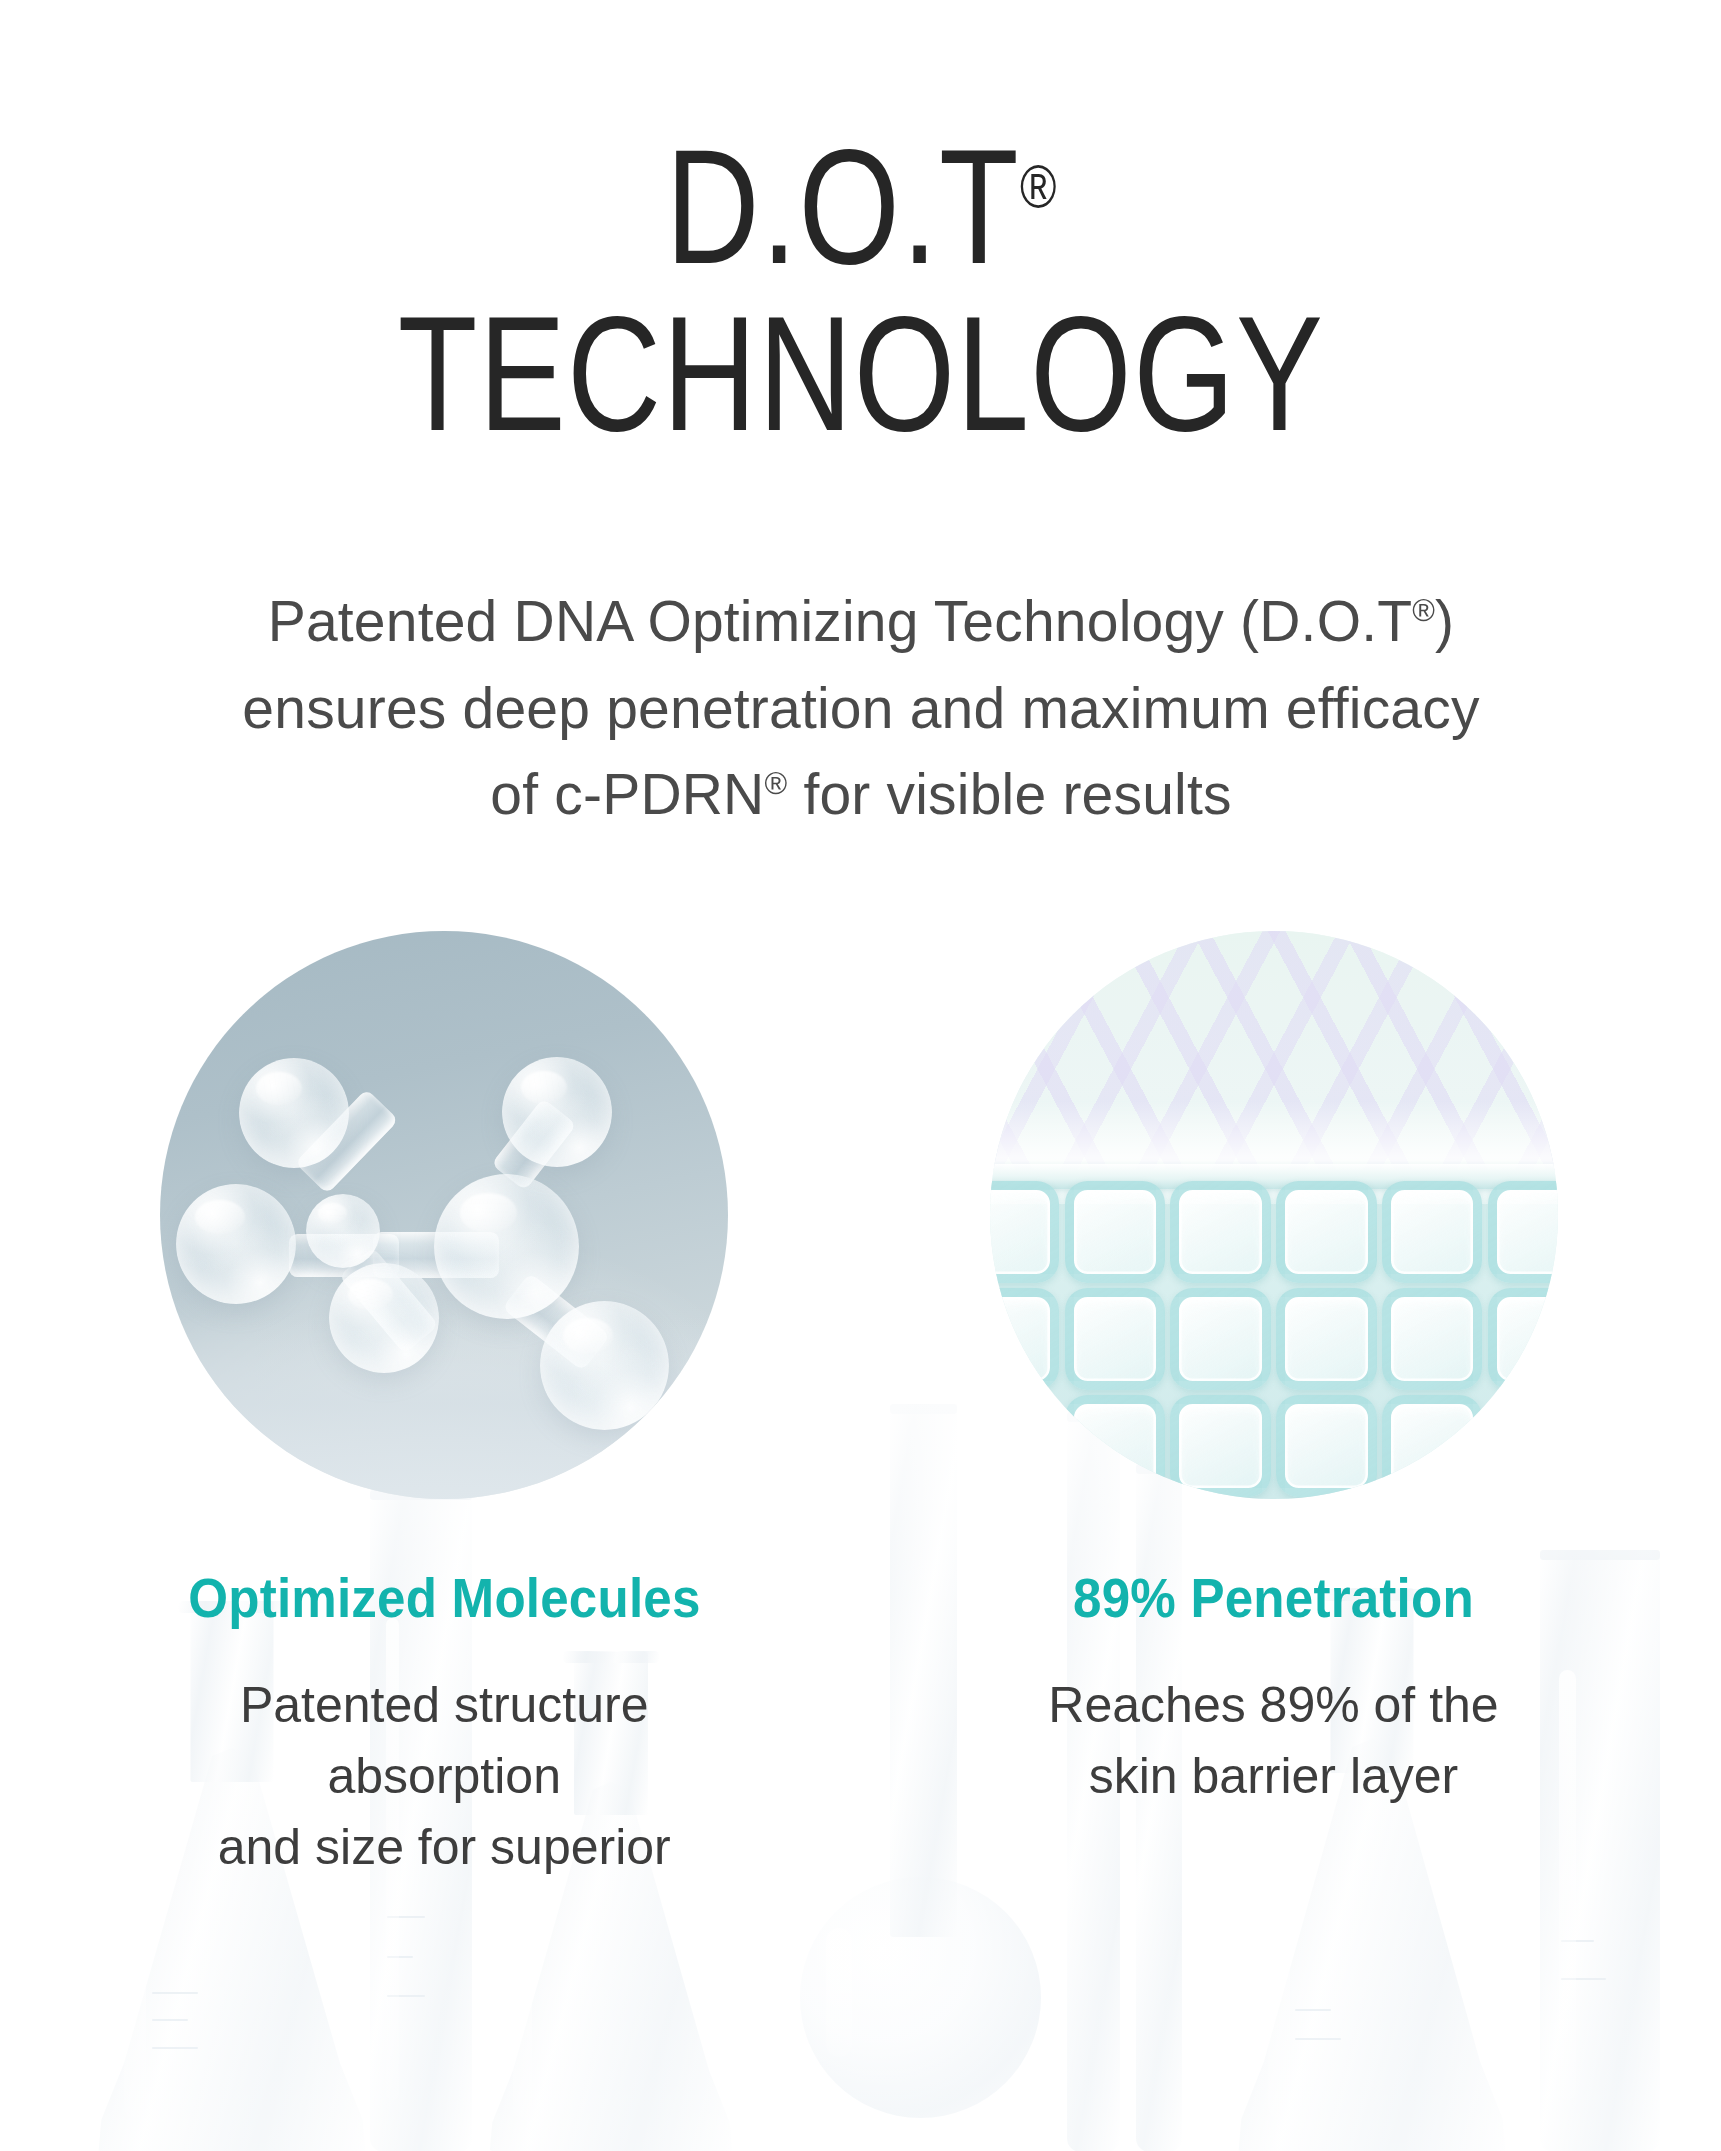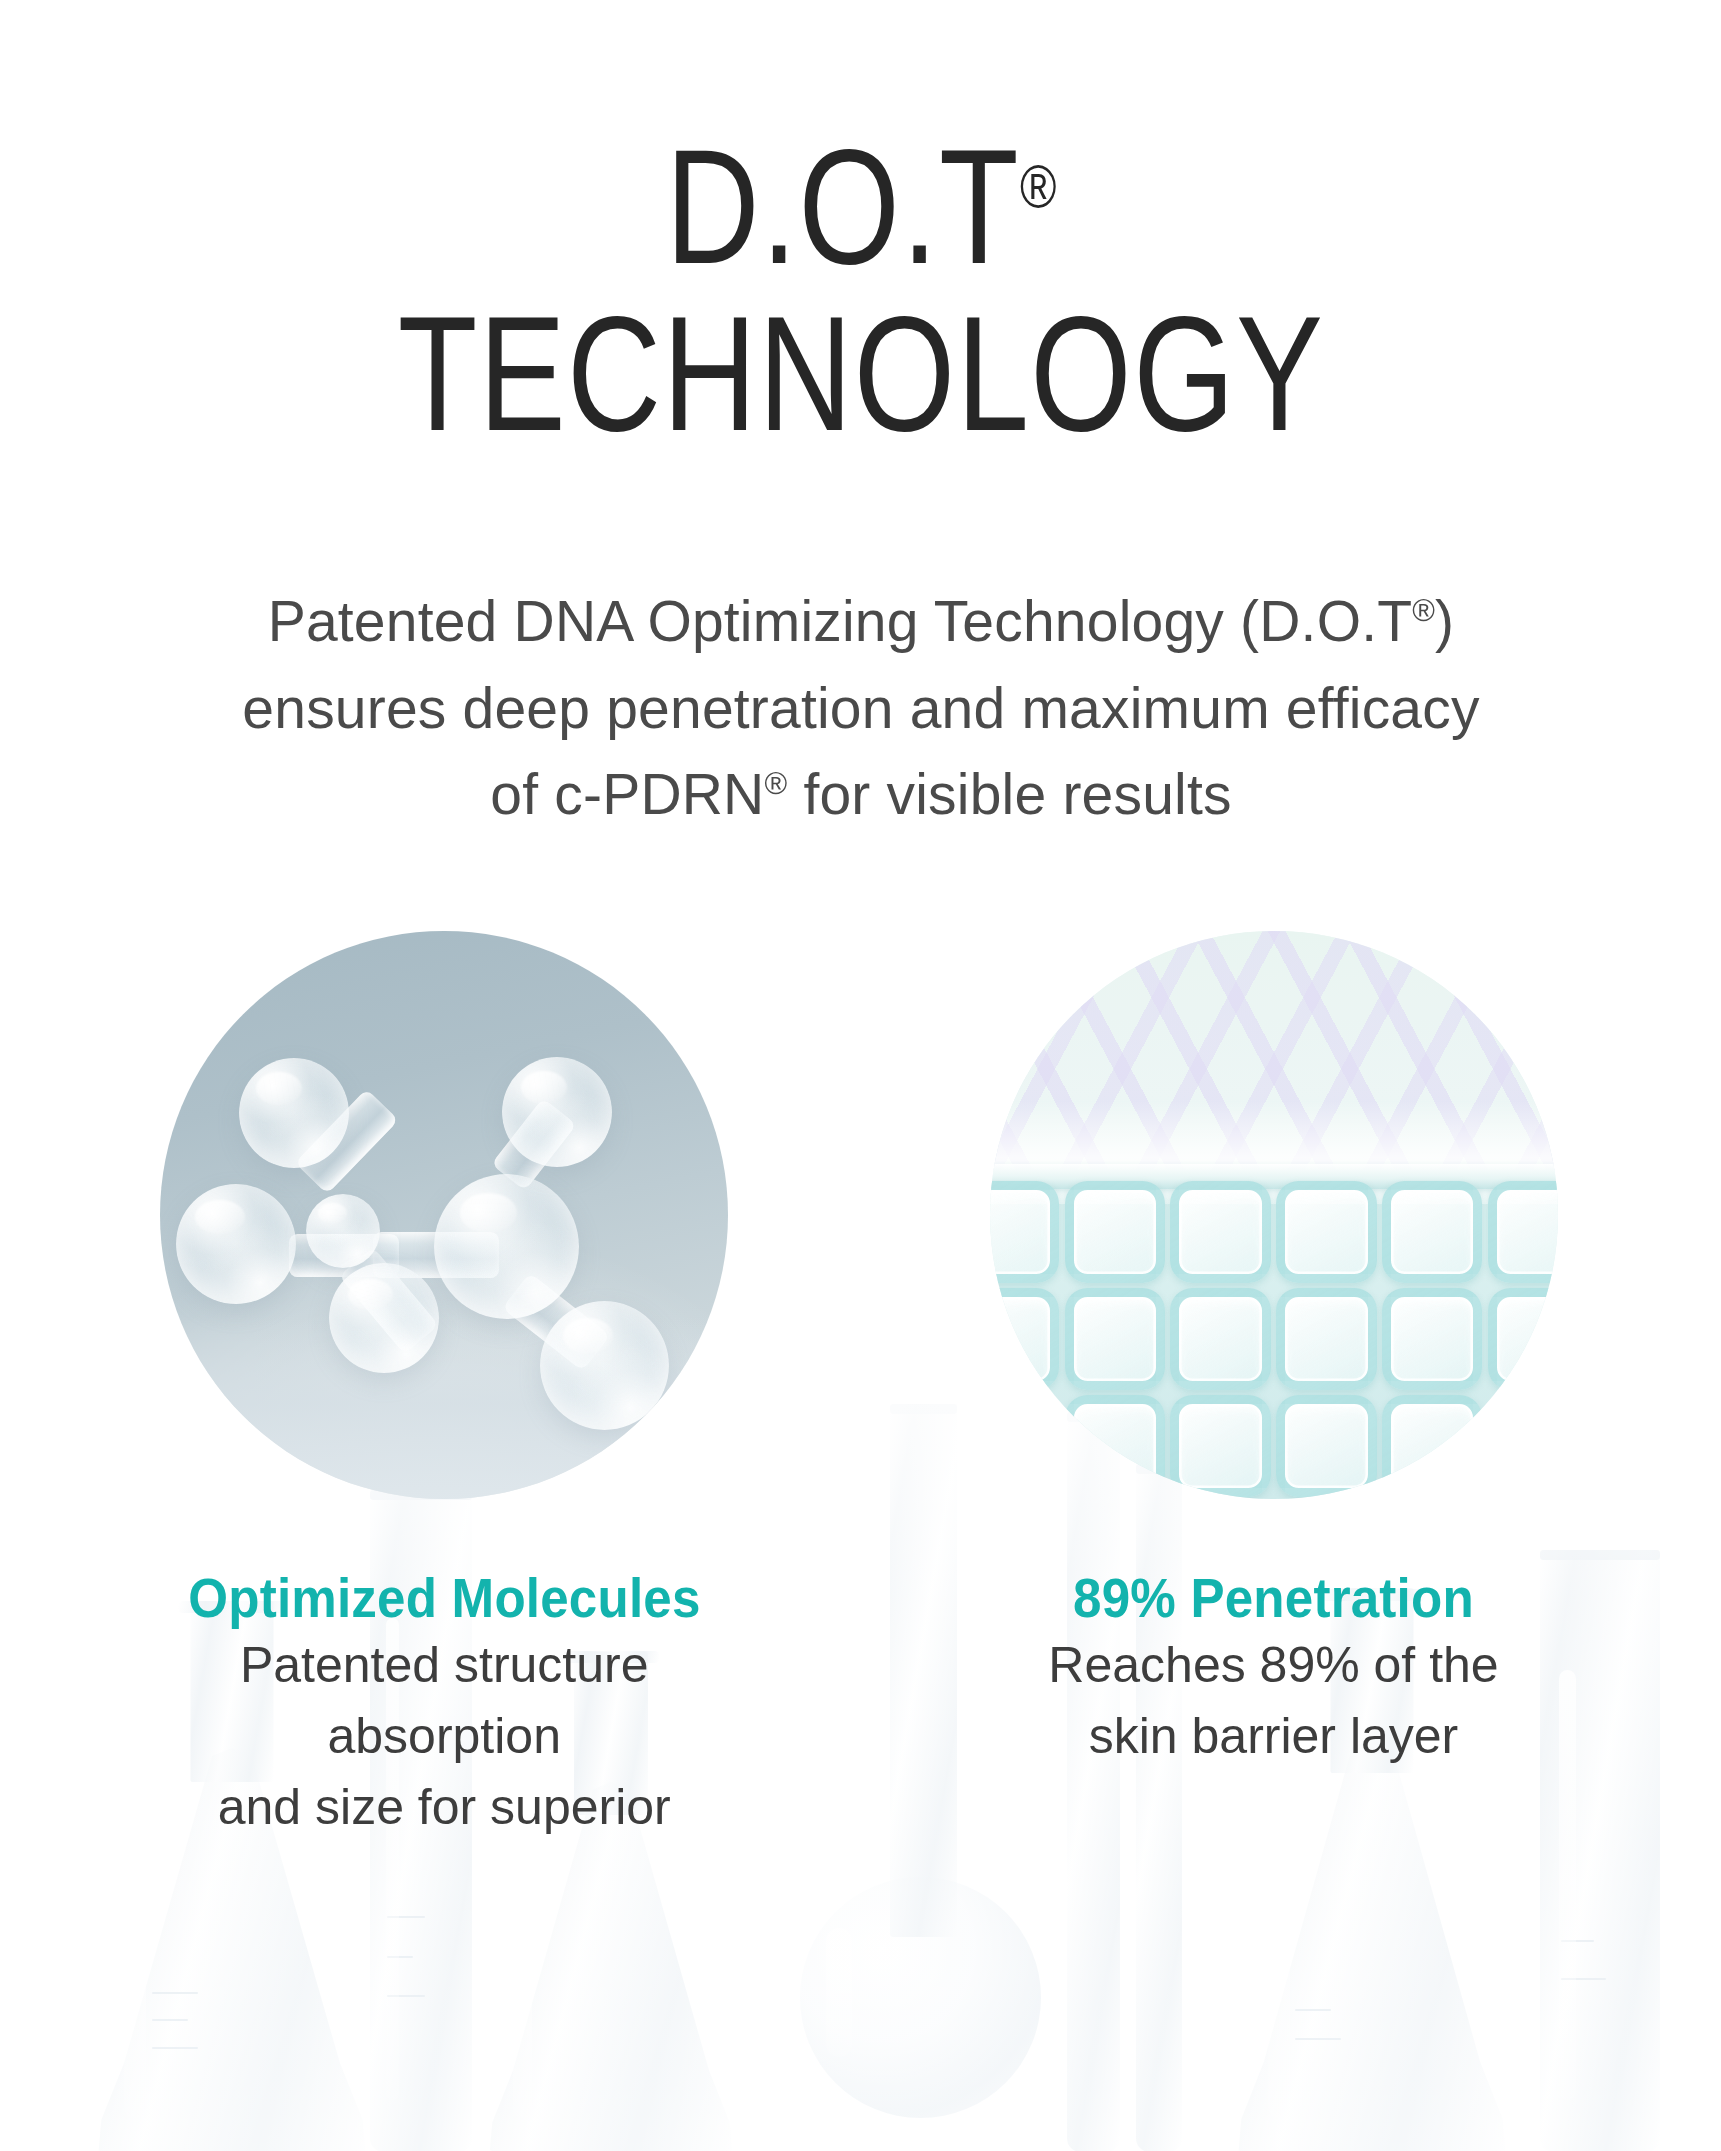--- a/index.html
+++ b/index.html
@@ -278,20 +278,21 @@
   .feature-title {
     margin-top:67px;
     color:#13b3ad;
     font-size:55px;
     font-weight:700;
     letter-spacing:0.2px;
     transform:scaleX(0.93);
     white-space:nowrap;
   }
   .feature-desc {
+    margin-top:40px;
     color:#3d3d3d;
     font-size:50px;
     font-weight:400;
     line-height:1.42;
     text-align:center;
   }
   .feature-desc .ln { display:block; }
 </style>
 </head>
 <body>

